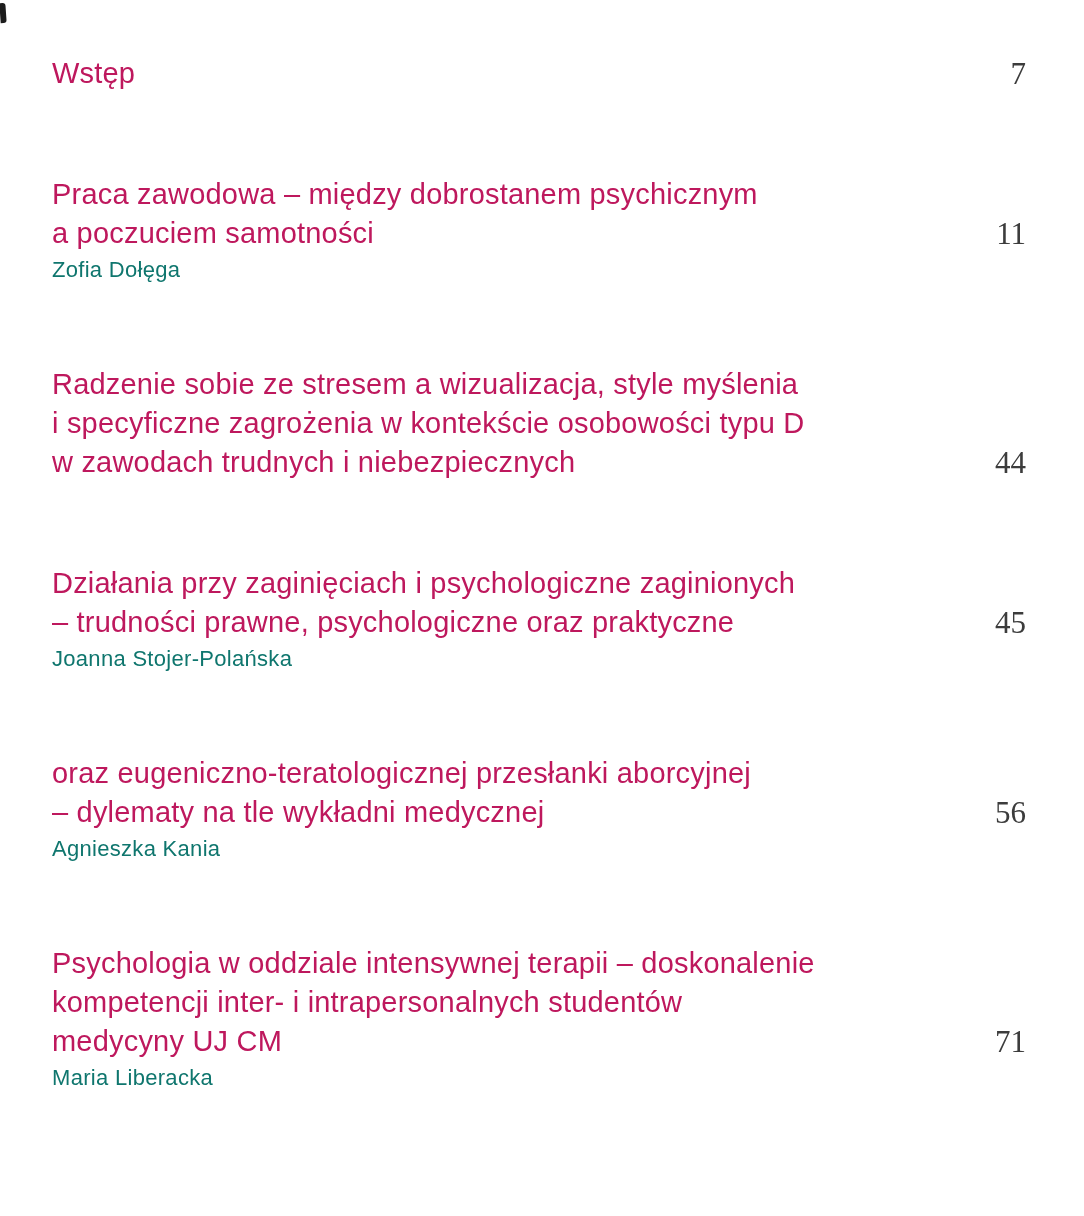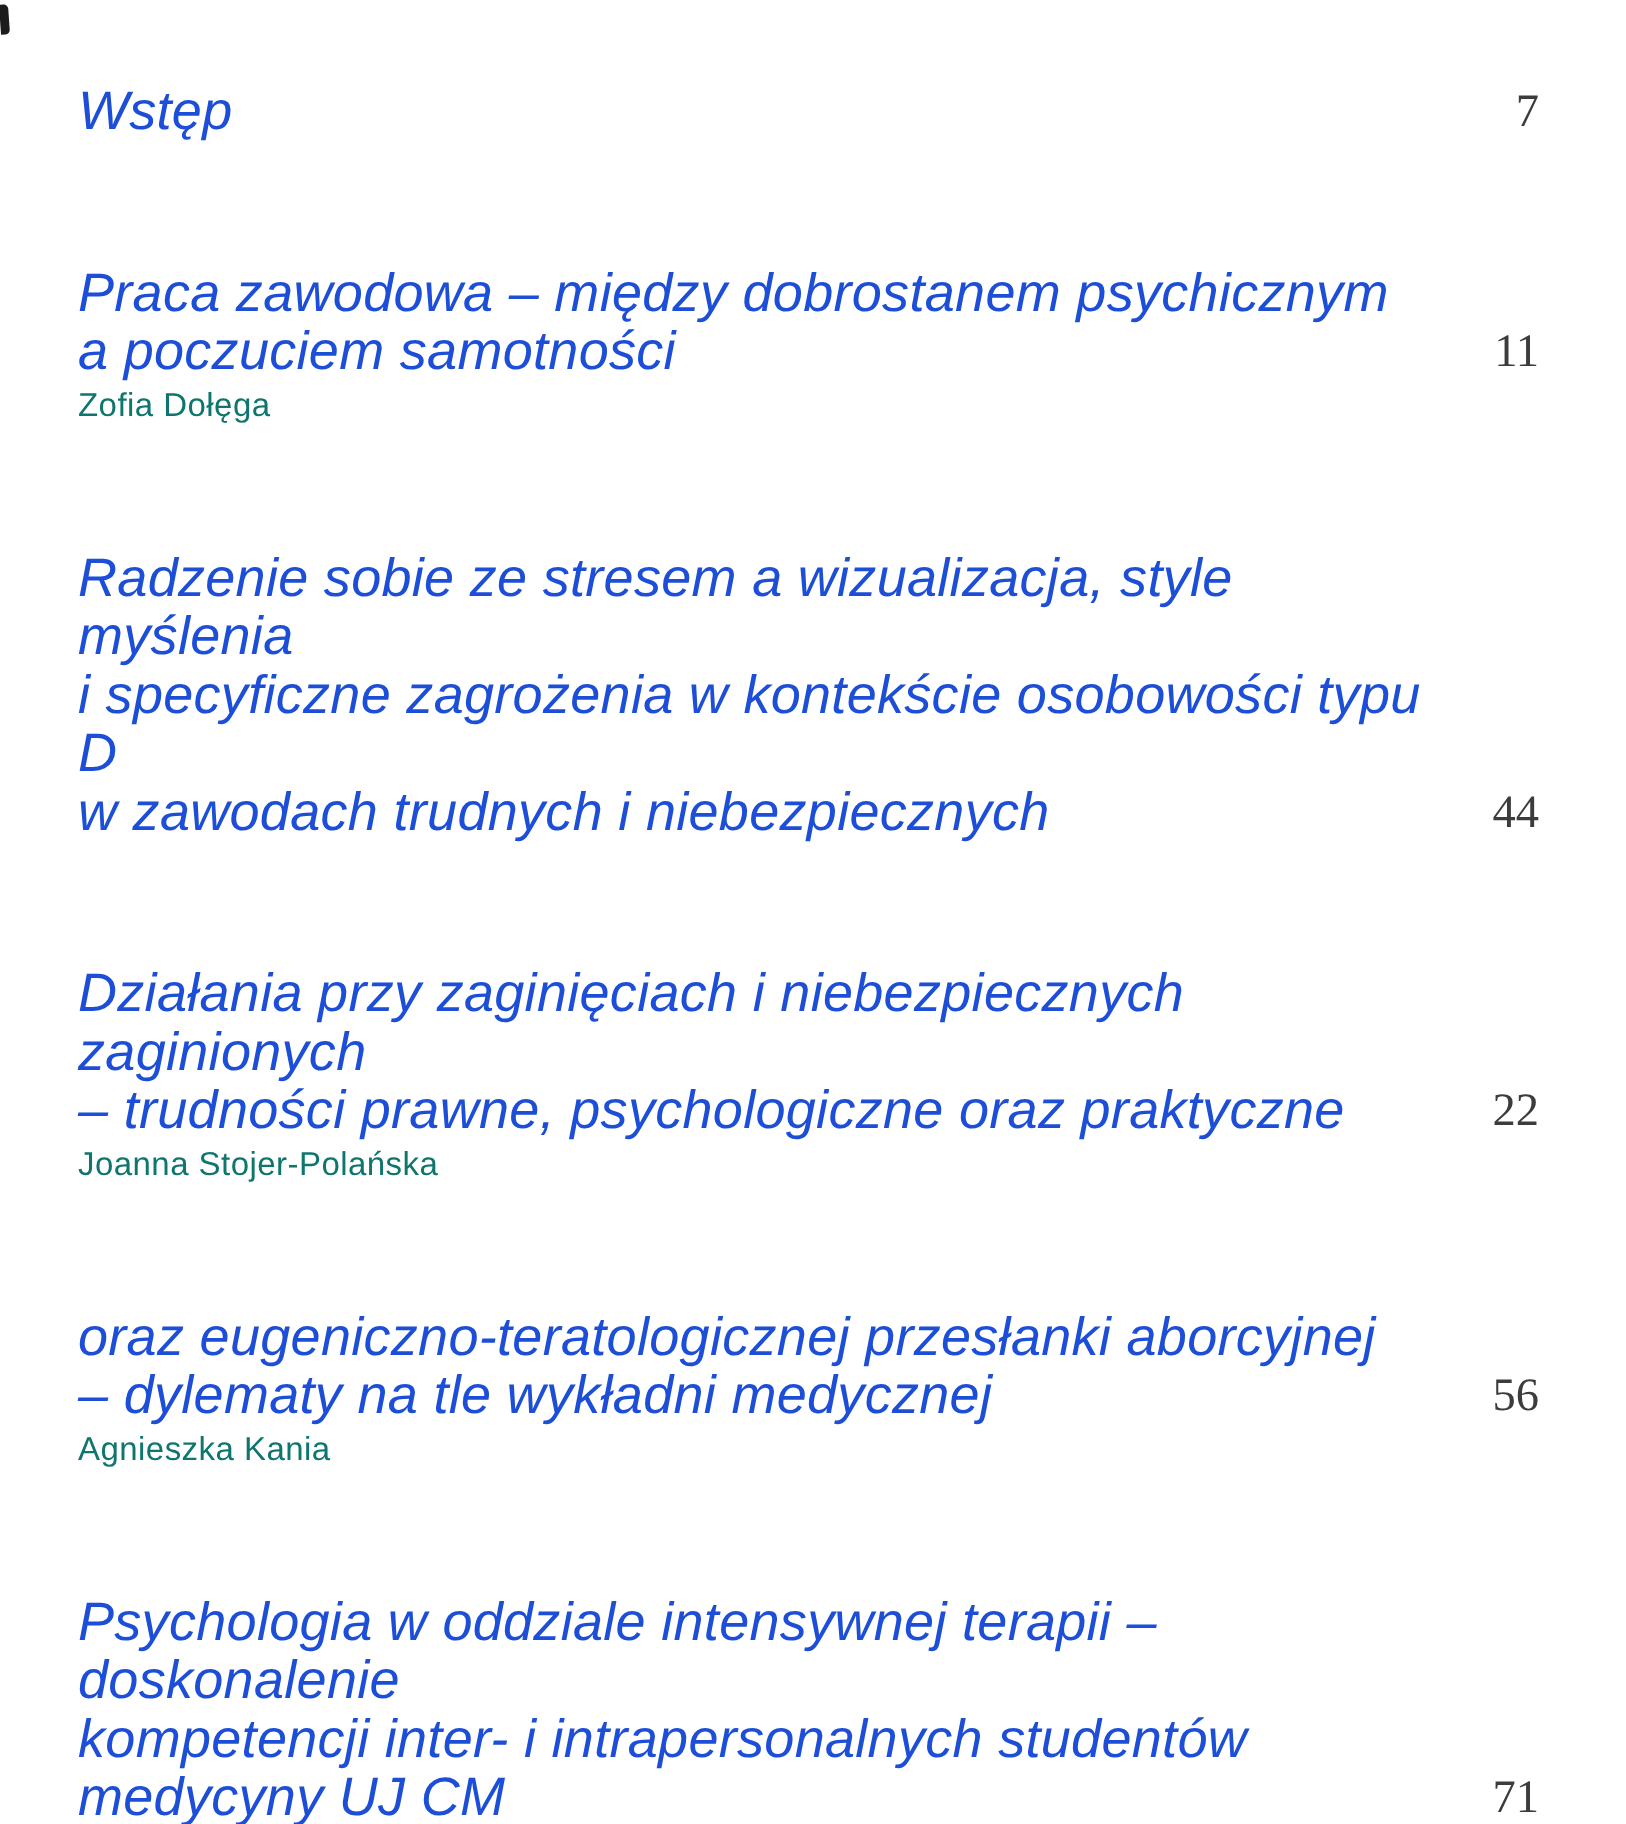--- a/index.html
+++ b/index.html
@@ -32,26 +32,25 @@
     transform: rotate(-4deg);
   }
   .entry { margin-top: 82px; }
   .entry:first-of-type { margin-top: 0; }
   .title-row {
     display: flex;
     justify-content: space-between;
     align-items: flex-end;
   }
   .title-lines {
-    color: #1d4ed8;
-    font-size: 36px;
+    color: #be185d;
+    font-size: 29px;
     line-height: 39px;
     letter-spacing: 0.2px;
     font-weight: 400;
-    font-style: italic;
   }
   .pagenum {
     font-family: "Liberation Serif", serif;
     font-size: 31px;
     line-height: 39px;
     color: #3c3c3c;
     flex: 0 0 auto;
     padding-left: 20px;
     text-align: right;
   }
@@ -97,24 +96,24 @@
         <div>i specyficzne zagrożenia w kontekście osobowości typu D</div>
         <div>w zawodach trudnych i niebezpiecznych</div>
       </div>
       <div class="pagenum">44</div>
     </div>
   </section>
 
   <section class="entry">
     <div class="title-row">
       <div class="title-lines">
-        <div>Działania przy zaginięciach i niebezpiecznych zaginionych</div>
+        <div>Działania przy zaginięciach i psychologiczne zaginionych</div>
         <div>– trudności prawne, psychologiczne oraz praktyczne</div>
       </div>
-      <div class="pagenum">22</div>
+      <div class="pagenum">45</div>
     </div>
     <div class="author">Joanna Stojer-Polańska</div>
   </section>
 
   <section class="entry">
     <div class="title-row">
       <div class="title-lines">
         <div>oraz eugeniczno-teratologicznej przesłanki aborcyjnej</div>
         <div>– dylematy na tle wykładni medycznej</div>
       </div>

